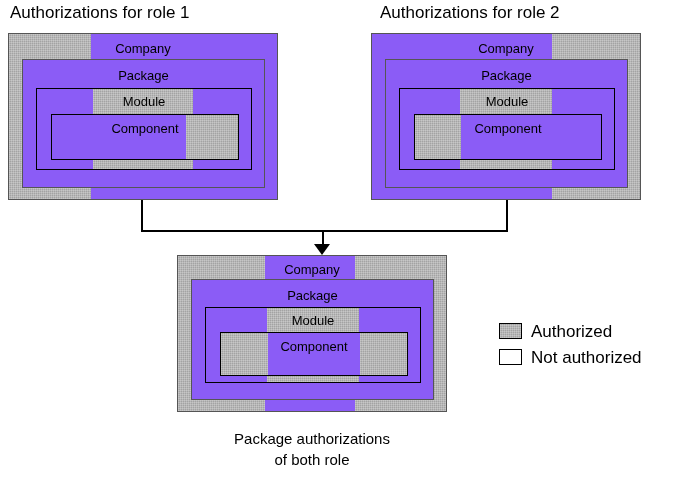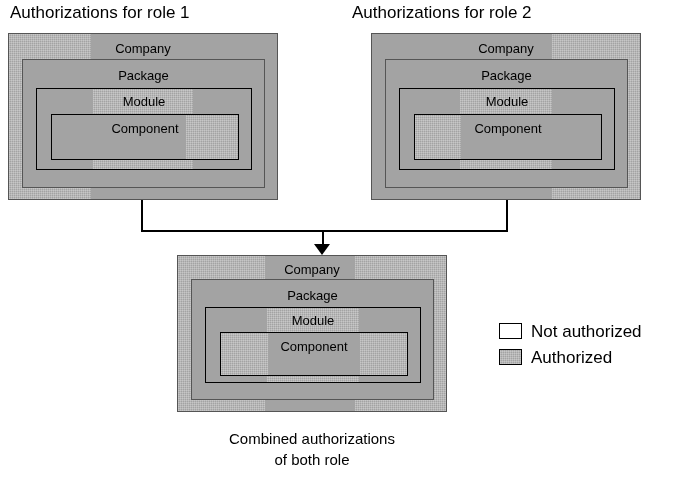--- a/index.html
+++ b/index.html
@@ -19,21 +19,21 @@
     font-size:17px;
     line-height:20px;
     white-space:nowrap;
     color:#000;
   }
 
   
   .lvl{
     position:absolute;
     box-sizing:border-box;
-    background:#a3a3a3;
+    background:#8b5cf6;
     border:1px solid #000000;
     overflow:hidden;
   }
   .lvl.outer{border:1px solid #555555;}
   .lvl.pkg{border:1px solid #555555;}
 
   
   .band{
     position:absolute;
     top:0;bottom:0;
@@ -95,21 +95,21 @@
     line-height:21px;
     white-space:nowrap;
   }
 </style>
 </head>
 <body>
 
 <div class="stage">
 
   <div class="diagram-title" style="left:10px;top:3px;">Authorizations for role 1</div>
-  <div class="diagram-title" style="left:352px;top:3px;">Authorizations for role 2</div>
+  <div class="diagram-title" style="left:380px;top:3px;">Authorizations for role 2</div>
 
   <div class="lvl outer" style="left:8px;top:33px;width:270px;height:167px;">
 
     <div class="band" style="left:0;width:82px;"></div>
     <div class="lbl" style="top:7px;">Company</div>
 
     <div class="lvl pkg" style="left:13px;top:25px;width:243px;height:129px;">
       <div class="lbl" style="top:8px;">Package</div>
 
       <div class="lvl" style="left:13px;top:28px;width:216px;height:82px;">
@@ -172,28 +172,28 @@
 
           <div class="band" style="left:0;width:47px;"></div>
           <div class="band" style="left:139px;right:0;"></div>
           <div class="lbl" style="top:6px;">Component</div>
         </div>
       </div>
     </div>
   </div>
 
   <div class="caption" style="left:177px;top:428px;width:270px;">
-    <div>Combined authorizations</div>
+    <div>Package authorizations</div>
     <div>of both role</div>
   </div>
 
   <div class="legend" style="left:499px;top:318px;">
     <div class="legend-row">
+      <span class="swatch auth"></span>
+      <span class="legend-text">Authorized</span>
+    </div>
+    <div class="legend-row">
       <span class="swatch notauth"></span>
       <span class="legend-text">Not authorized</span>
-    </div>
-    <div class="legend-row">
-      <span class="swatch auth"></span>
-      <span class="legend-text">Authorized</span>
     </div>
   </div>
 
 </div>
 
 </body></html>

